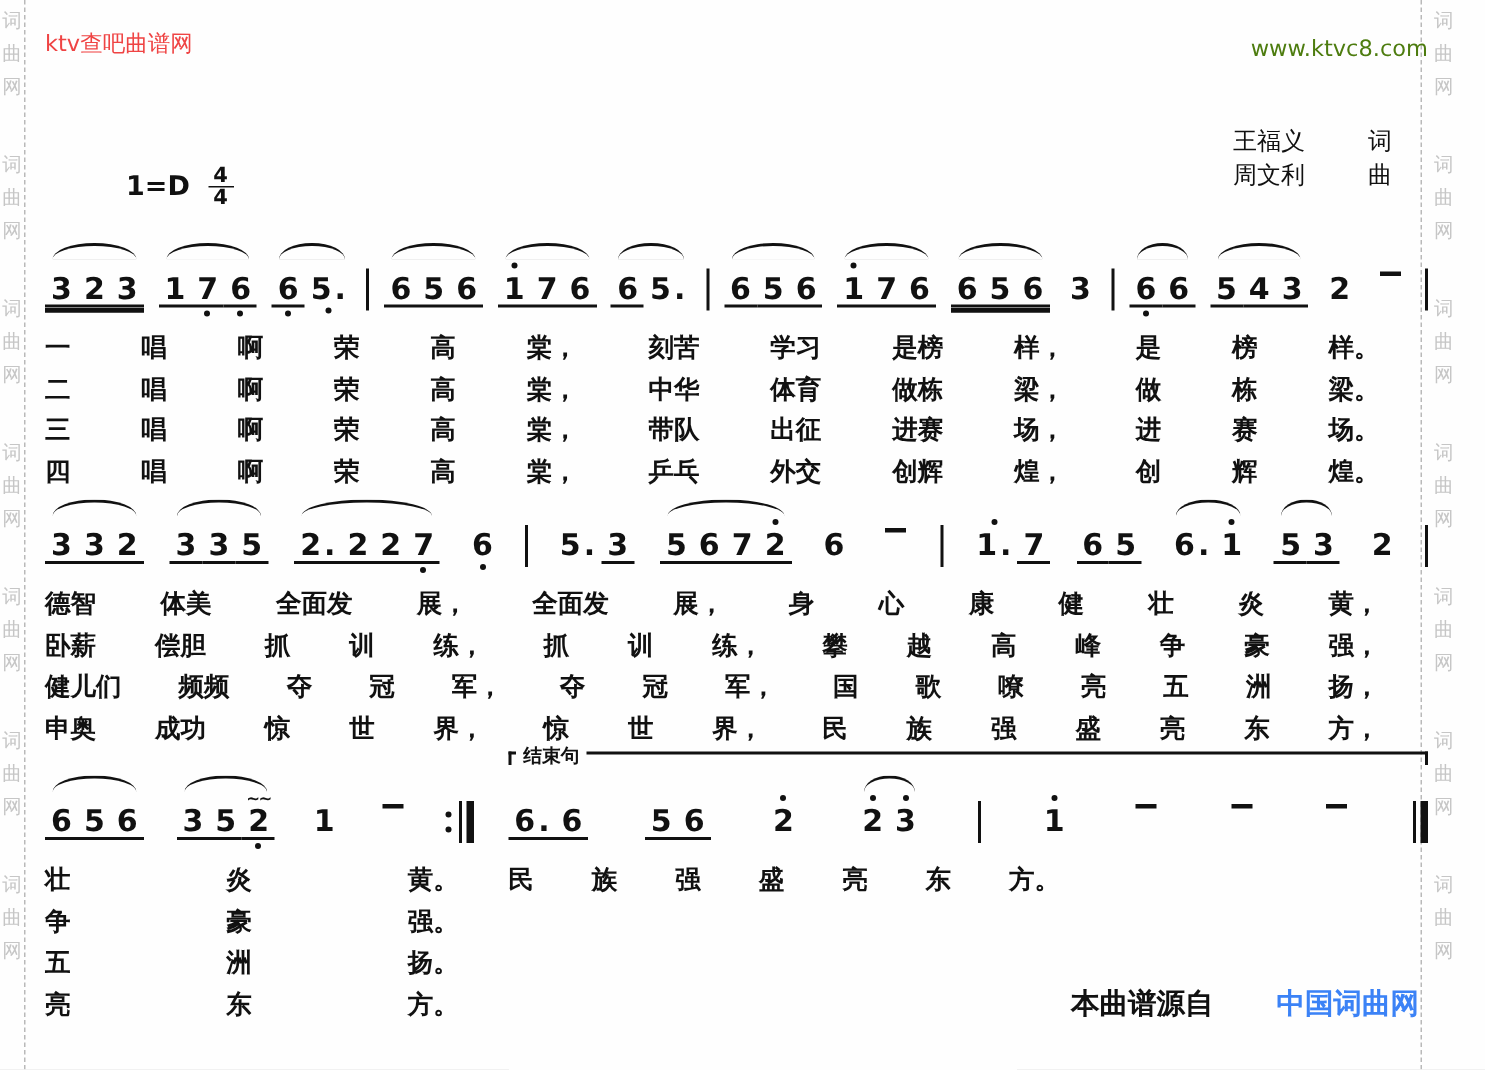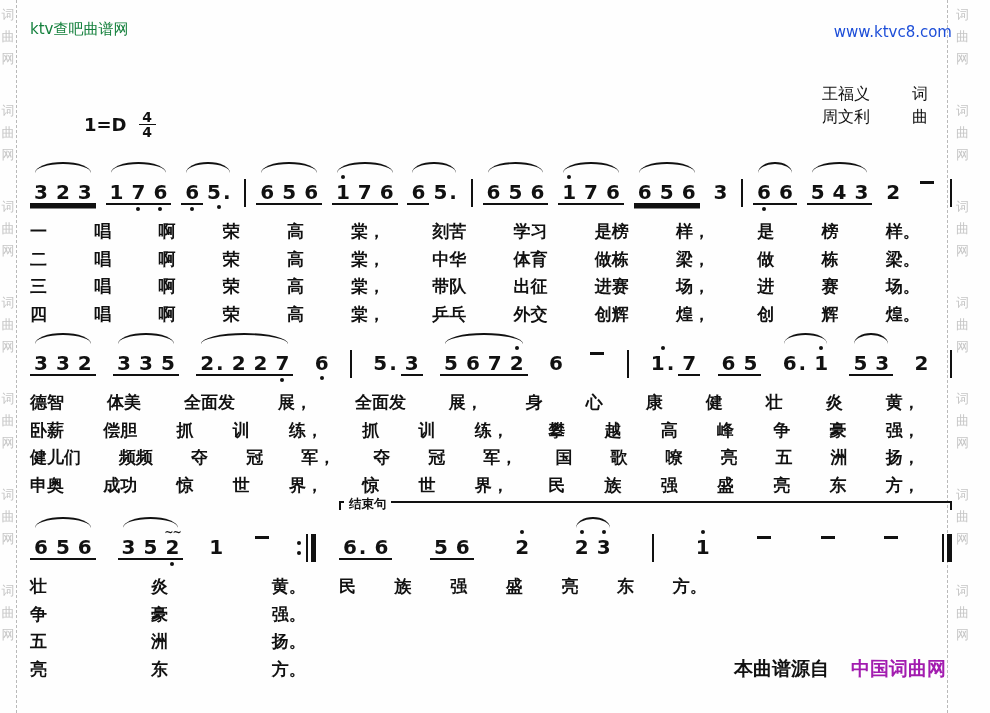--- a/index.html
+++ b/index.html
@@ -125,22 +125,22 @@
       <div class="wm-char">曲</div>
       <div class="wm-char">网</div>
       <div class="wm-gap"></div>
       <div class="wm-char">词</div>
       <div class="wm-char">曲</div>
       <div class="wm-char">网</div>
       <div class="wm-gap"></div>
     </div>
 
   <div class="content">
-    <div class="site-left" style="color: #15803d;">ktv查吧曲谱网</div>
-    <div class="site-right" style="color: #1d4ed8;">www.ktvc8.com</div>
+    <div class="site-left" style="color: #ef4444;">ktv查吧曲谱网</div>
+    <div class="site-right" style="color: #4d7c0f;">www.ktvc8.com</div>
 
     <div class="credits">
       <div class="credit-row">
         <span>王福义</span>
         <span>词</span>
       </div>
       <div class="credit-row">
         <span>周文利</span>
         <span>曲</span>
       </div>
@@ -1050,16 +1050,16 @@
                 <span class="tok">东</span>
                 <span class="tok">方。</span>
               </div>
             </div>
           </div>
         </div>
       </div>
 
     <div class="footer">
       <span class="src">本曲谱源自</span>
-      <span class="srcsite" style="color: #a21caf;">中国词曲网</span>
+      <span class="srcsite" style="color: #3b82f6; margin-left: 20px;">中国词曲网</span>
     </div>
   </div>
 </div>
 
 </body></html>

